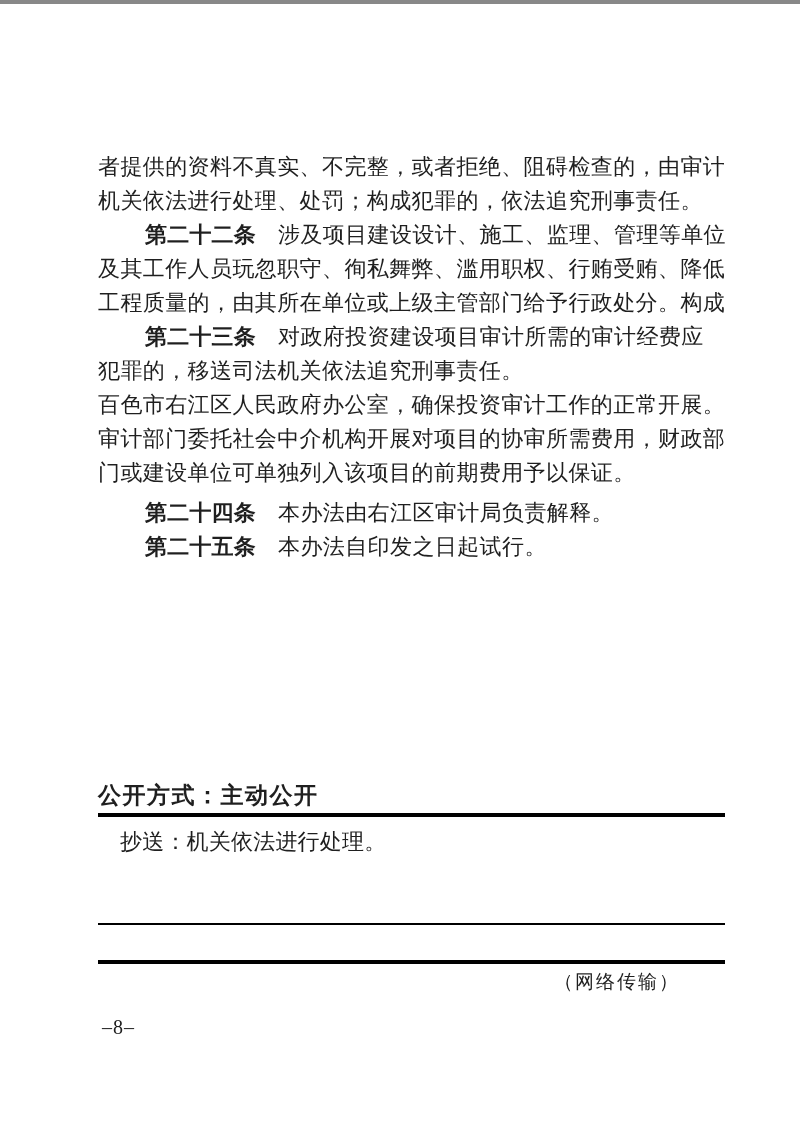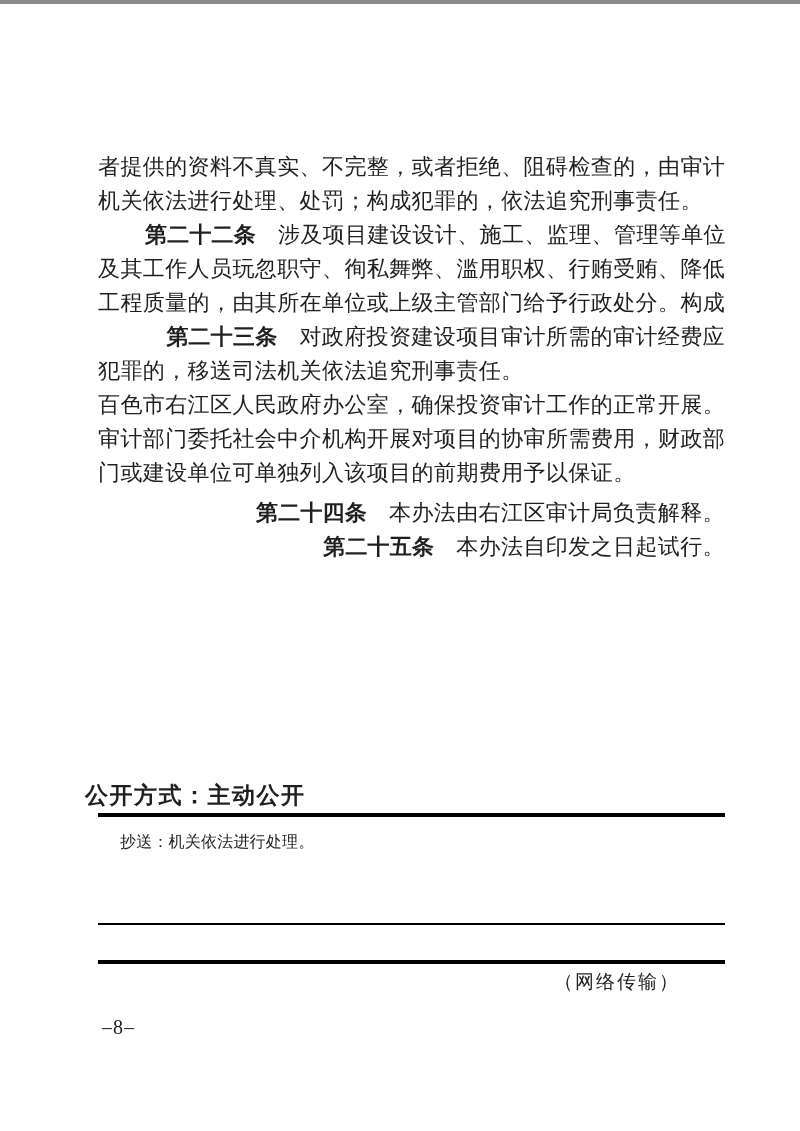--- a/index.html
+++ b/index.html
@@ -21,52 +21,52 @@
     left: 98px;
     width: 627px;
   }
   .line {
     height: 34px;
     line-height: 34px;
     font-size: 22px;
     letter-spacing: 0.4px;
     white-space: nowrap;
   }
-  .line.indent { padding-left: 47px; text-align: right; }
+  .line.indent { padding-left: 47px; }
   .line.gap-before { margin-top: 6px; }
   .article-head {
     font-family: "Liberation Sans", sans-serif;
     font-weight: bold;
     font-size: 22px;
     margin-right: 22px;
     letter-spacing: 0.2px;
   }
   
   .pub-method {
     position: absolute;
     top: 777px;
-    left: 85px;
+    left: 98px;
     font-family: "Liberation Sans", sans-serif;
     font-weight: bold;
     font-size: 23px;
     letter-spacing: 1.5px;
     line-height: 28px;
   }
   .rule { position: absolute; left: 98px; width: 627px; background: #000; }
   .rule-pub   { top: 809px; height: 4px; }
   .rule-thin  { top: 919px; height: 2px; }
   .rule-thick { top: 956px; height: 4px; }
   
   .cc-block {
     position: absolute;
     top: 822px;
     left: 120px;
     width: 600px;
     display: flex;
-    font-size: 16px;
+    font-size: 22px;
     line-height: 32px;
     letter-spacing: 0.2px;
   }
   .cc-label { flex: none; }
   .cc-lines { flex: none; }
   .cc-line { white-space: nowrap; }
   
   .footer-row {
     position: absolute;
     top: 921px;

